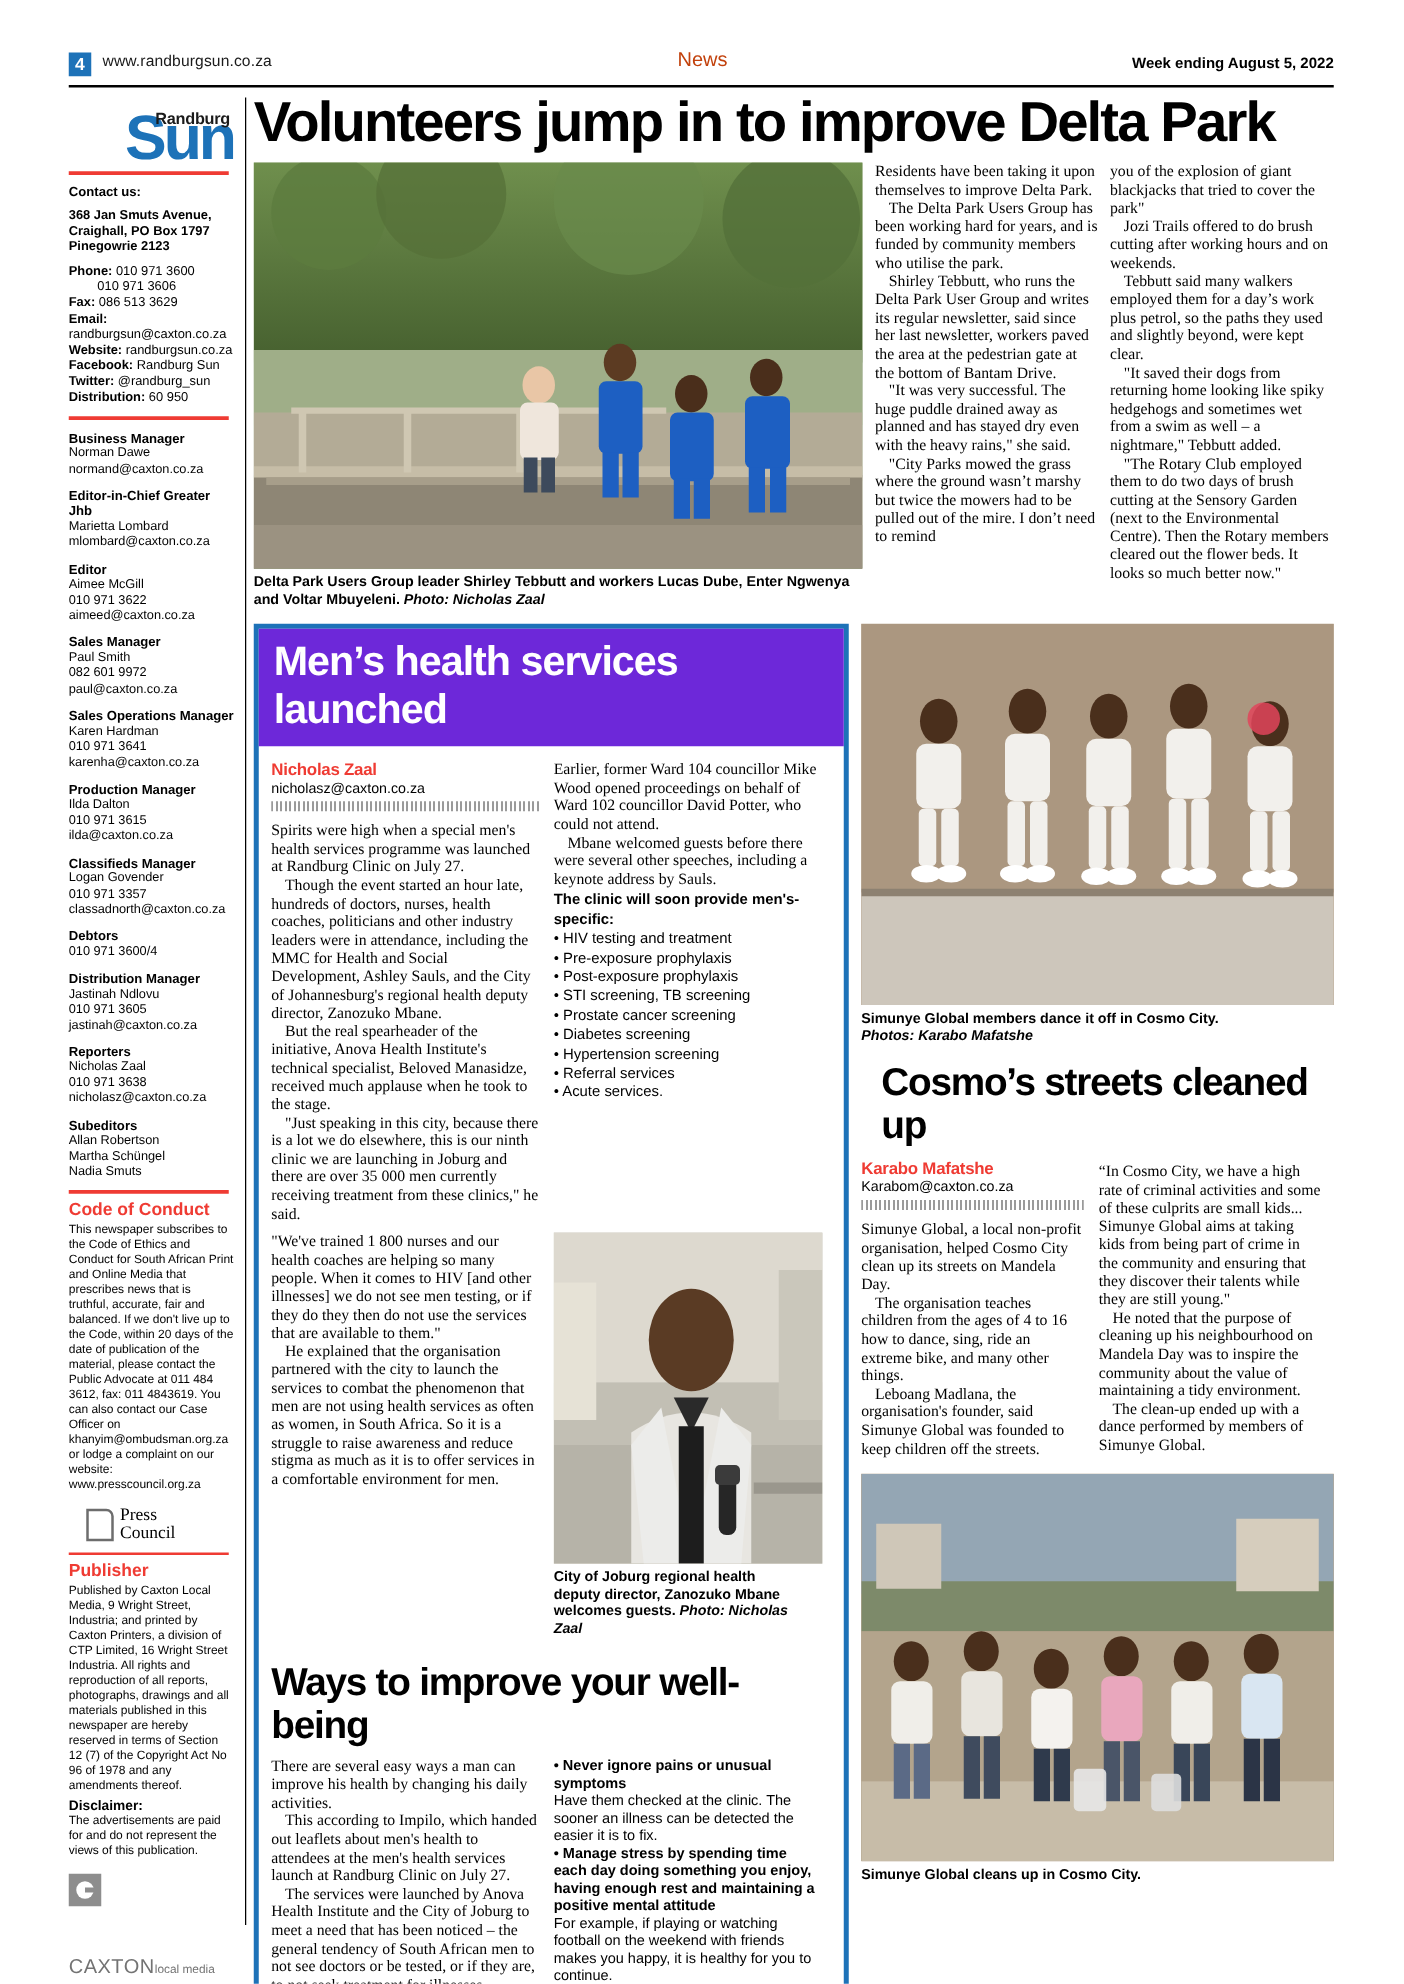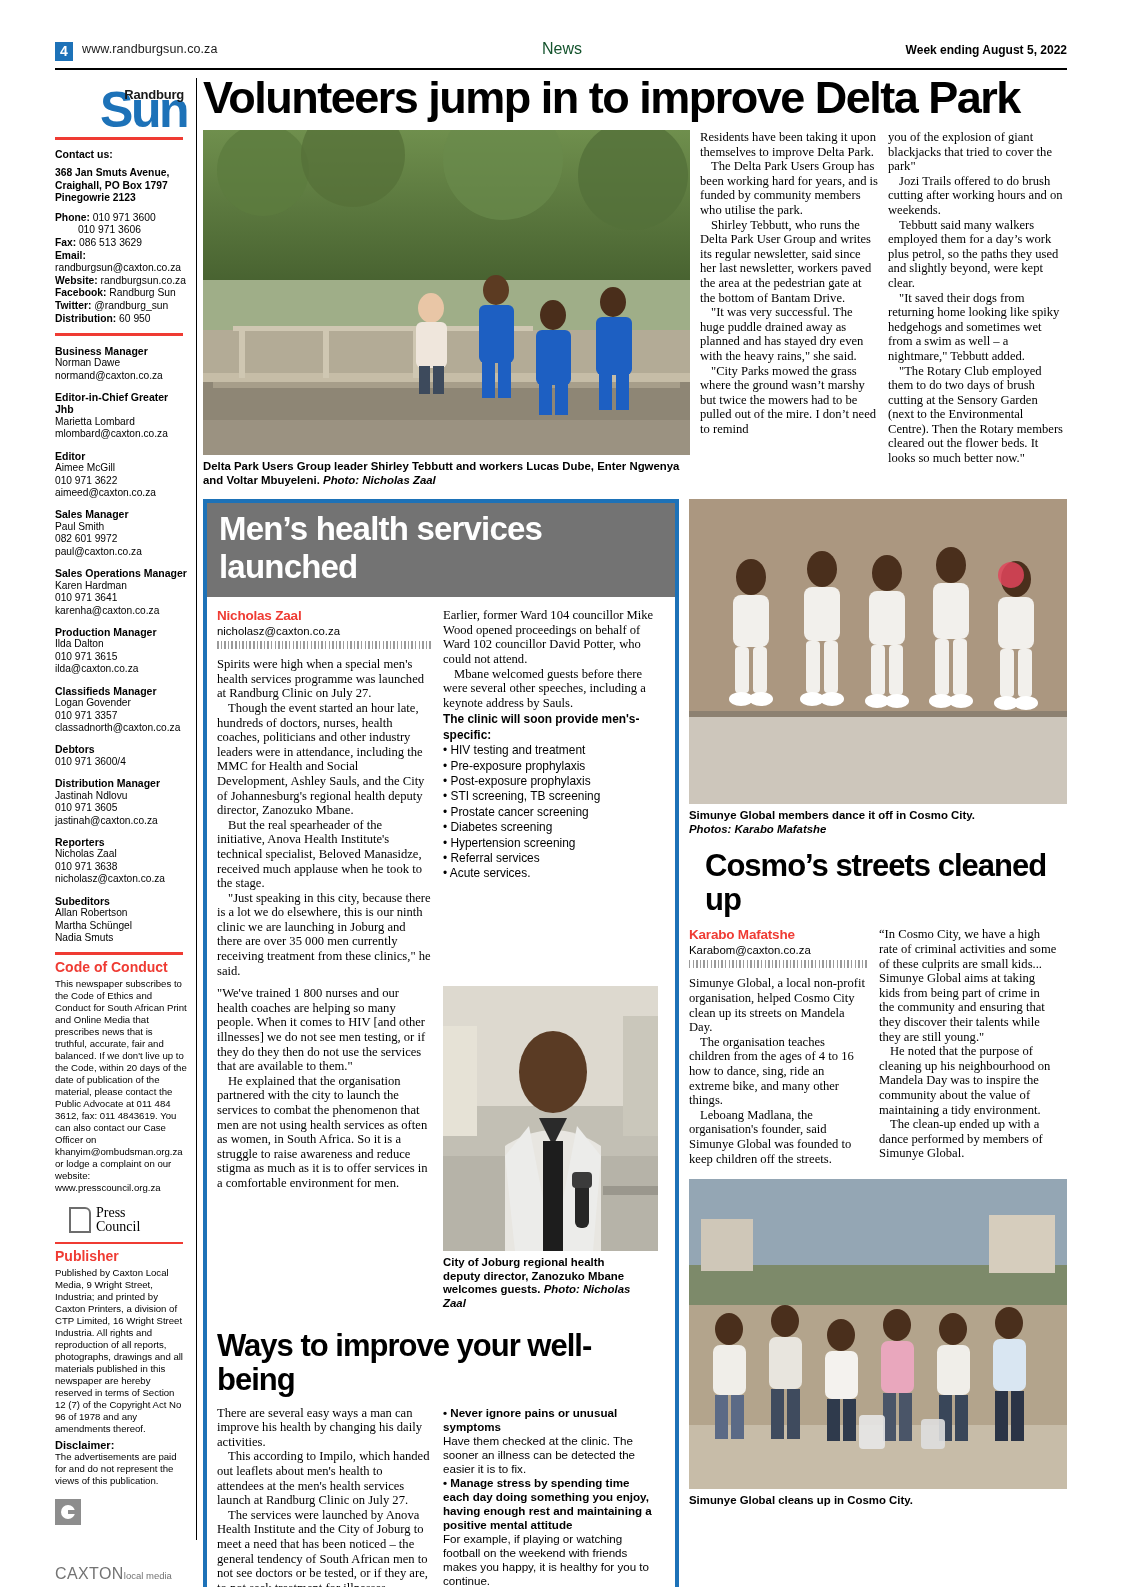--- a/index.html
+++ b/index.html
@@ -18,21 +18,21 @@
     border-bottom: 2px solid #000;
     display: flex; align-items: flex-start;
   }
   .pagenum {
     width: 18px; height: 19px; background: #1d72b8; color: #fff;
     font-weight: bold; font-size: 14px; line-height: 19px; text-align: center;
     margin-right: 9px;
   }
   .siteurl { font-size: 12.5px; color: #1a1a1a; letter-spacing: .1px; }
   .sectionname {
-    position: absolute; left: 487px; top: -2px; font-size: 16px; color: #14532d;
+    position: absolute; left: 487px; top: -2px; font-size: 16px; color: #c2410c;
     font-weight: 400;
   }
   .weekending {
     position: absolute; right: 0; top: 1px; font-size: 12px; font-weight: bold;
   }
 
   
   .rail { position: absolute; left: 55px; top: 78px; width: 132px; }
   .logo-wrap { position: relative; width: 132px; text-align: right; }
   .logo-randburg {
@@ -108,21 +108,21 @@
   .col-text p { text-indent: 11px; margin: 0; }
   .col-text p.first { text-indent: 0; }
 
   .sans-text { font-family: "Liberation Sans", sans-serif; font-size: 11.6px; line-height: 14px; }
 
   
   .feature {
     border: 4px solid #1d72b8; background: #fff;
   }
   .feature-hd {
-    background: #737373; color: #fff; font-size: 33px; font-weight: bold;
+    background: #6d28d9; color: #fff; font-size: 33px; font-weight: bold;
     letter-spacing: -.8px; padding: 7px 12px 11px;
   }
   .byline { color: #ef3b33; font-weight: bold; font-size: 13.5px; letter-spacing: -.2px; }
   .bymail { font-size: 11.4px; margin-top: 2px; }
   .barcode {
     height: 8px; margin: 4px 0 8px;
     background: repeating-linear-gradient(90deg, #9a9a9a 0 1.5px, #fff 1.5px 3.6px);
   }
   .bullets { font-family: "Liberation Sans", sans-serif; font-size: 11.9px; line-height: 15.4px; }
   .bullets .hd { font-weight: bold; }
@@ -501,21 +501,21 @@
             <circle cx="322" cy="76" r="13" fill="#e0445a" opacity=".85"></circle>
           </svg>
         </div>
         <div class="cap">
           <div>Simunye Global members dance it off in Cosmo City.</div>
           <i>Photos: Karabo Mafatshe</i>
         </div>
 
         <div class="headline-3" style="margin-top:13px;margin-left:16px;">Cosmo’s streets cleaned up</div>
 
-        <div style="display:flex; gap:12px; margin-top:10px;">
+        <div style="display:flex; gap:12px; margin-top:10px;align-items:center;">
           <div style="width:178px;">
             <div class="byline">Karabo Mafatshe</div>
             <div class="bymail">Karabom@caxton.co.za</div>
             <div class="barcode"></div>
             <div class="col-text" id="cosCol1">
                 <p class="first ">Simunye Global, a local non-profit organisation, helped Cosmo City clean up its streets on Mandela Day.</p>
                 <p class="">The organisation teaches children from the ages of 4 to 16 how to dance, sing, ride an extreme bike, and many other things.</p>
                 <p class="">Leboang Madlana, the organisation's founder, said Simunye Global was founded to keep children off the streets.</p>
               </div>
           </div>

